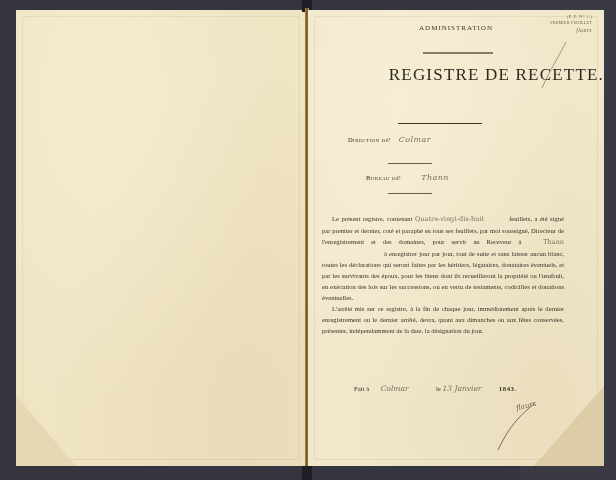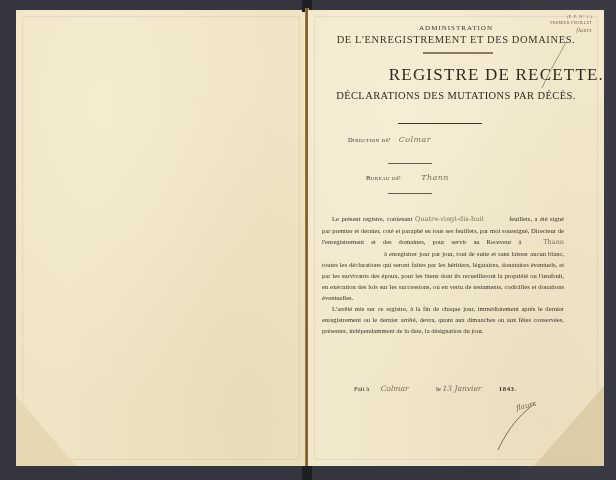--- a/index.html
+++ b/index.html
@@ -254,25 +254,23 @@
       <span class="ref">(P. F. N° 1.)</span><br>
       <span>PREMIER FEUILLET</span>
       <span class="initial">flaurs</span>
     </div>
 
     <svg class="header-stroke" width="30" height="50" viewBox="0 0 30 50">
       <path d="M26 2 C 20 14, 10 30, 2 48" stroke="#7d6f5a" stroke-width="0.7" fill="none"></path>
     </svg>
 
     <div class="header-admin">ADMINISTRATION</div>
-    <div class="header-dept">DE L'ENREGISTREMENT ET DES DOMAINES.</div>
     <div class="rule r1"></div>
 
     <div class="title">REGISTRE DE RECETTE.</div>
-    <div class="subtitle">DÉCLARATIONS DES MUTATIONS PAR DÉCÈS.</div>
     <div class="rule r2"></div>
 
     <div class="field-row field-direction">
       <span>Direction d</span><span class="hand" style="margin-left:0">e</span>
       <span class="hand">Colmar</span>
     </div>
     <div class="rule r3"></div>
 
     <div class="field-row field-bureau">
       <span>Bureau d</span><span class="hand" style="margin-left:0">e</span>

